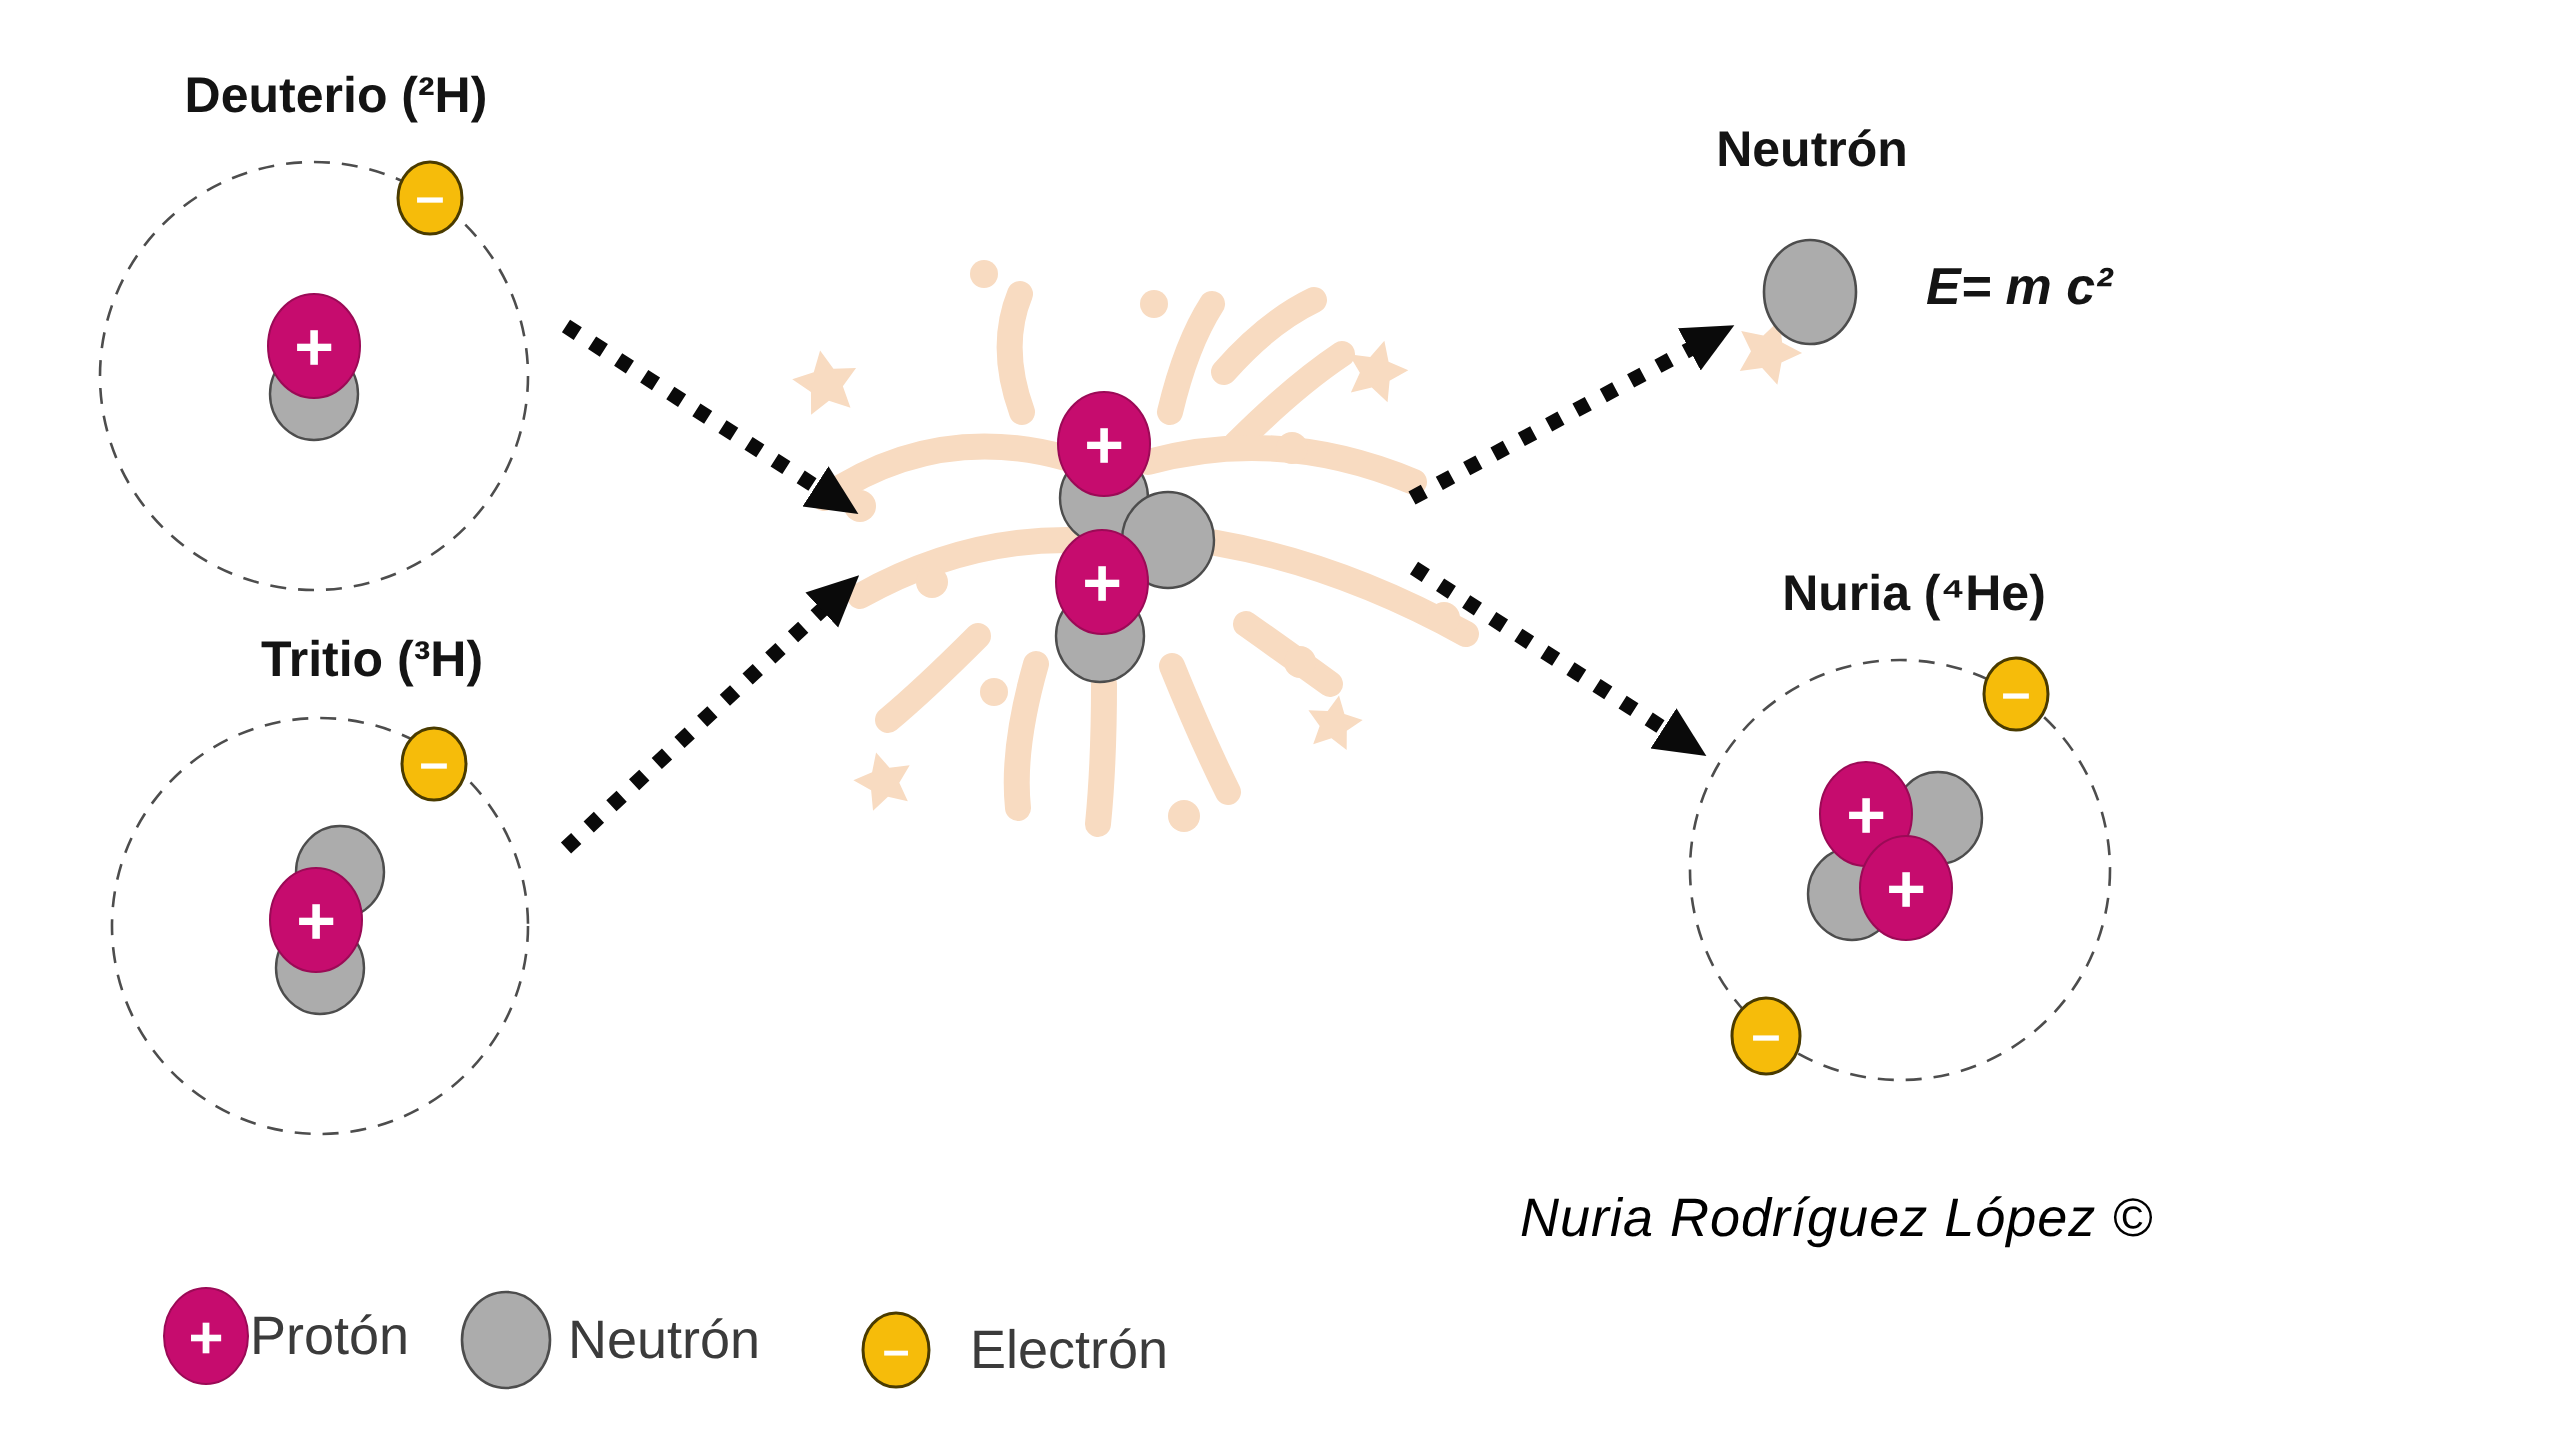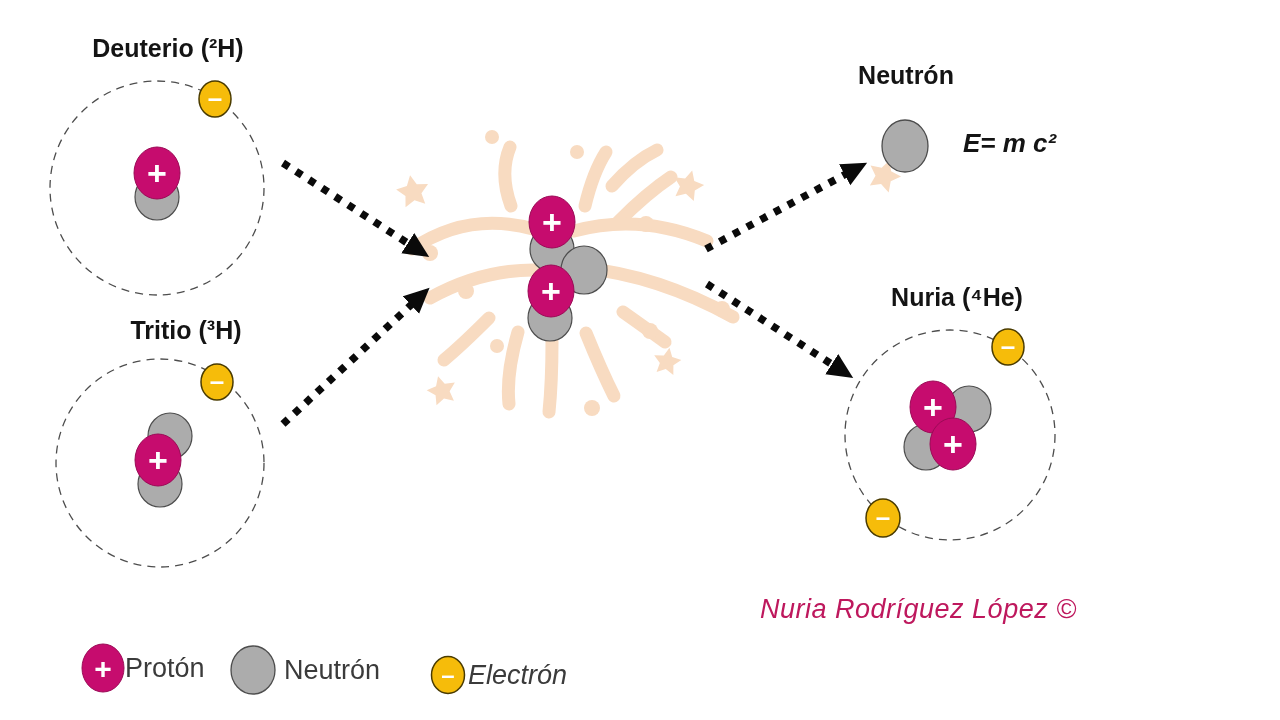--- a/index.html
+++ b/index.html
@@ -10,30 +10,30 @@
   .layer{position:absolute;left:0;top:0;}
   .heading{
     position:absolute;font-weight:700;font-size:25px;color:#141414;
     text-align:center;white-space:nowrap;transform:translateX(-50%);
   }
   .equation{
     position:absolute;font-weight:700;font-style:italic;font-size:26px;color:#141414;
     white-space:nowrap;
   }
   .attribution{
-    position:absolute;font-style:italic;font-size:27px;color:#be185d;
+    position:absolute;font-style:italic;font-size:27px;color:#000000;
     white-space:nowrap;letter-spacing:0.5px;
   }
   .legend-item{
     position:absolute;display:flex;align-items:center;height:54px;
   }
   .legend-item .lbl{
     font-size:27px;color:#3b3b3b;white-space:nowrap;
   }
-  .gap12{} .gap8{margin-left:8px;} .gap9{margin-left:2px;font-style:italic;}
+  .gap12{} .gap8{margin-left:8px;} .gap9{margin-left:19px;}
   svg text{font-family:"Liberation Sans","DejaVu Sans",sans-serif;}
 </style>
 </head>
 <body>
 
 <div class="stage">
 
   <svg class="layer" width="1280" height="720" viewBox="0 0 1280 720">
     <defs>
       <marker id="ah" markerUnits="strokeWidth" markerWidth="3.6" markerHeight="3.4" refX="0.2" refY="1.6" orient="auto">

